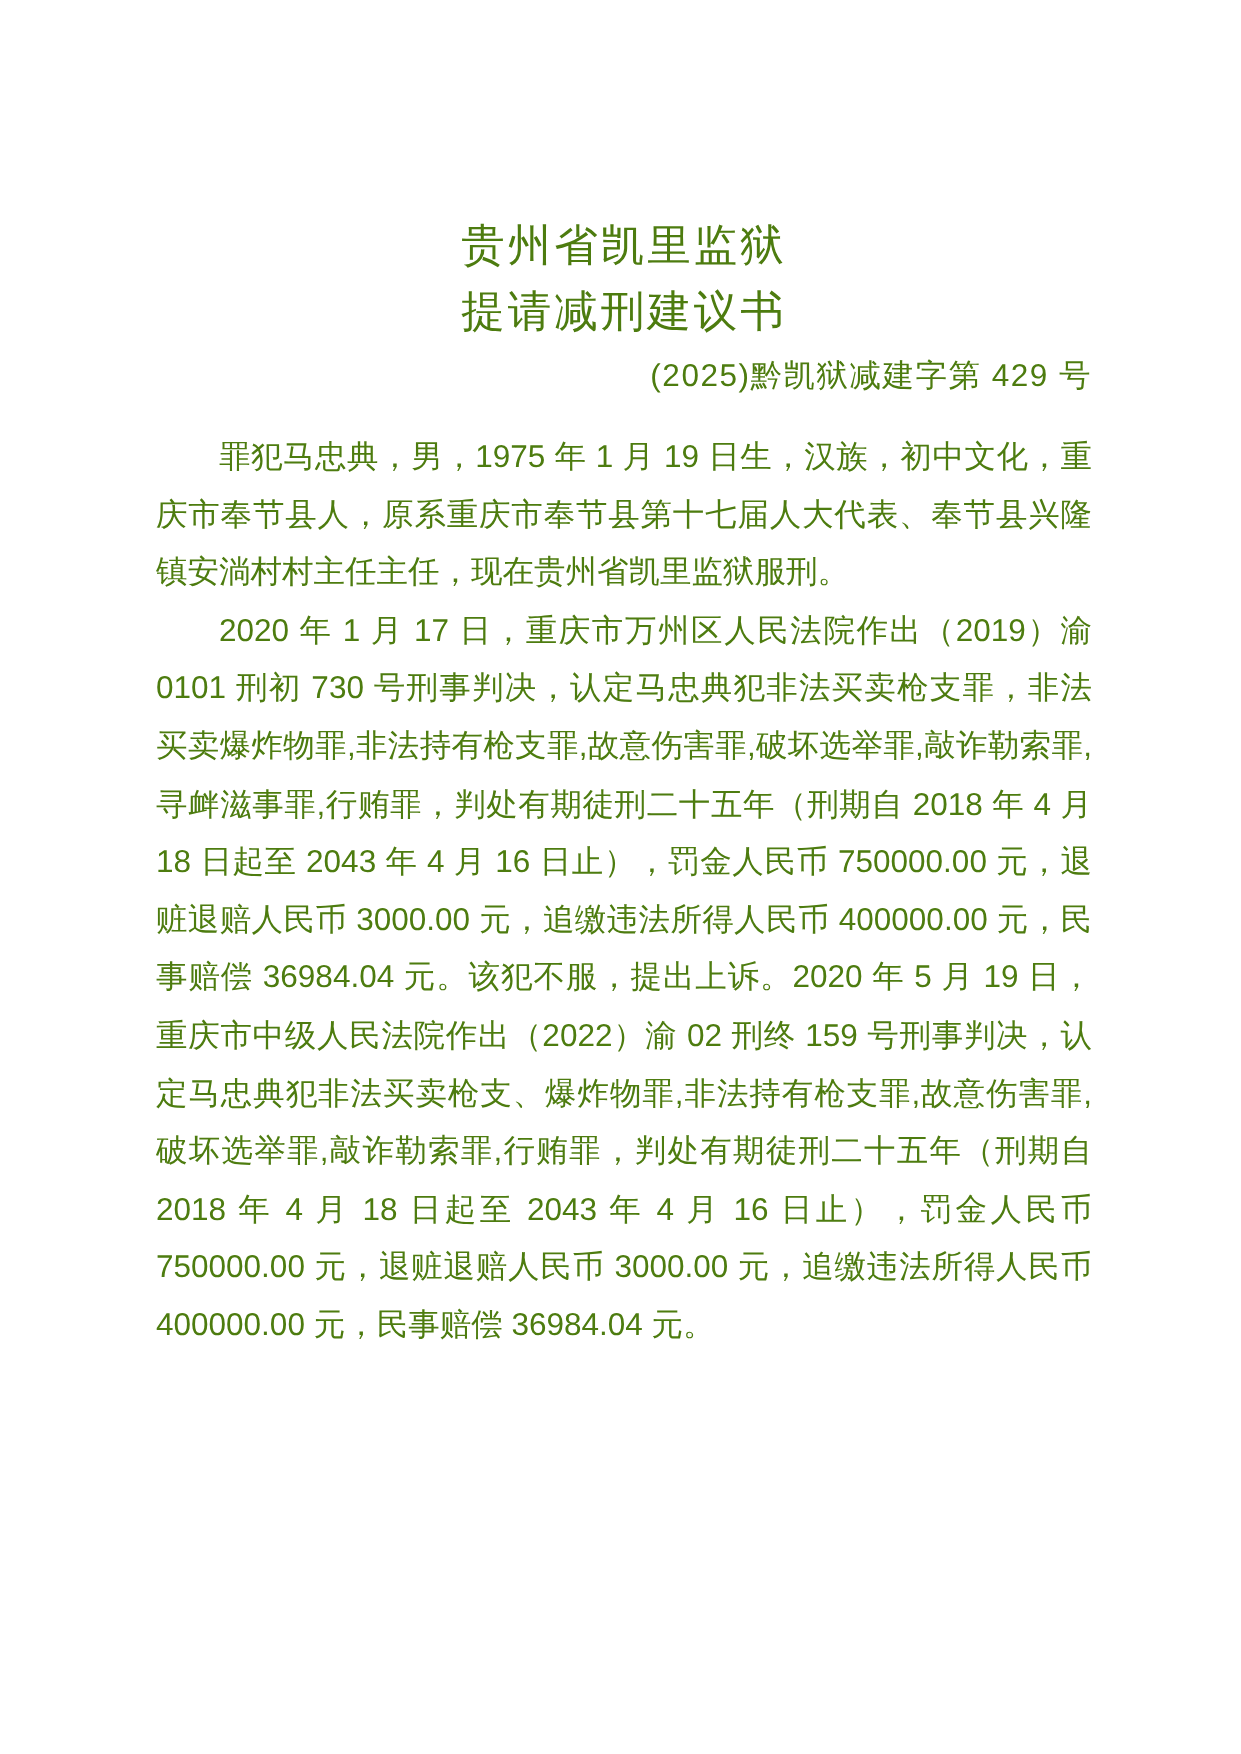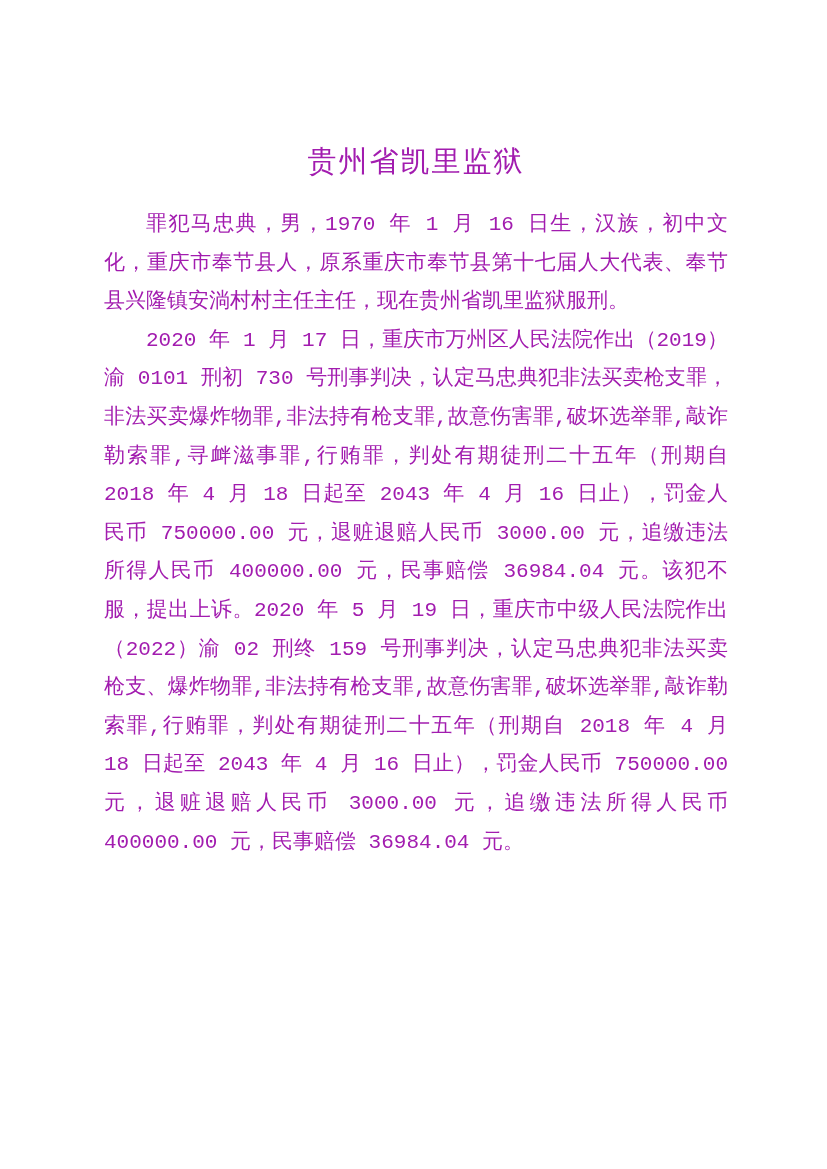--- a/index.html
+++ b/index.html
@@ -5,23 +5,23 @@
   html, body {
     margin: 0;
     padding: 0;
     background: #ffffff;
   }
   .page {
     position: relative;
     width: 827px;
     height: 1169px;
     background: #ffffff;
-    color: #a21caf;
+    color: #4d7c0f;
     overflow: hidden;
-    font-family: Liberation Mono, monospace;
+    font-family: Liberation Sans, sans-serif;
     box-sizing: border-box;
     padding: 142px 99px 0 104px;
   }
   .doc-title {
     margin: 0;
     font-size: 29px;
     font-weight: normal;
     line-height: 44px;
     text-align: center;
     letter-spacing: 2px;
@@ -49,21 +49,23 @@
     word-break: normal;
   }
 </style>
 </head>
 <body>
 
 <div class="page">
 
   <h1 class="doc-title">
     <span class="title-line">贵州省凯里监狱</span>
+    <span class="title-line">提请减刑建议书</span>
   </h1>
 
+  <div class="doc-number">(2025)黔凯狱减建字第 429 号</div>
 
   <div class="doc-body">
-    <p>罪犯马忠典，男，1970 年 1 月 16 日生，汉族，初中文化，重庆市奉节县人，原系重庆市奉节县第十七届人大代表、奉节县兴隆镇安淌村村主任主任，现在贵州省凯里监狱服刑。</p>
+    <p>罪犯马忠典，男，1975 年 1 月 19 日生，汉族，初中文化，重庆市奉节县人，原系重庆市奉节县第十七届人大代表、奉节县兴隆镇安淌村村主任主任，现在贵州省凯里监狱服刑。</p>
     <p>2020 年 1 月 17 日，重庆市万州区人民法院作出（2019）渝 0101 刑初 730 号刑事判决，认定马忠典犯非法买卖枪支罪，非法买卖爆炸物罪,非法持有枪支罪,故意伤害罪,破坏选举罪,敲诈勒索罪,寻衅滋事罪,行贿罪，判处有期徒刑二十五年（刑期自 2018 年 4 月 18 日起至 2043 年 4 月 16 日止），罚金人民币 750000.00 元，退赃退赔人民币 3000.00 元，追缴违法所得人民币 400000.00 元，民事赔偿 36984.04 元。该犯不服，提出上诉。2020 年 5 月 19 日，重庆市中级人民法院作出（2022）渝 02 刑终 159 号刑事判决，认定马忠典犯非法买卖枪支、爆炸物罪,非法持有枪支罪,故意伤害罪,破坏选举罪,敲诈勒索罪,行贿罪，判处有期徒刑二十五年（刑期自 2018 年 4 月 18 日起至 2043 年 4 月 16 日止），罚金人民币 750000.00 元，退赃退赔人民币 3000.00 元，追缴违法所得人民币 400000.00 元，民事赔偿 36984.04 元。</p>
   </div>
 
 </div>
 
 </body></html>

